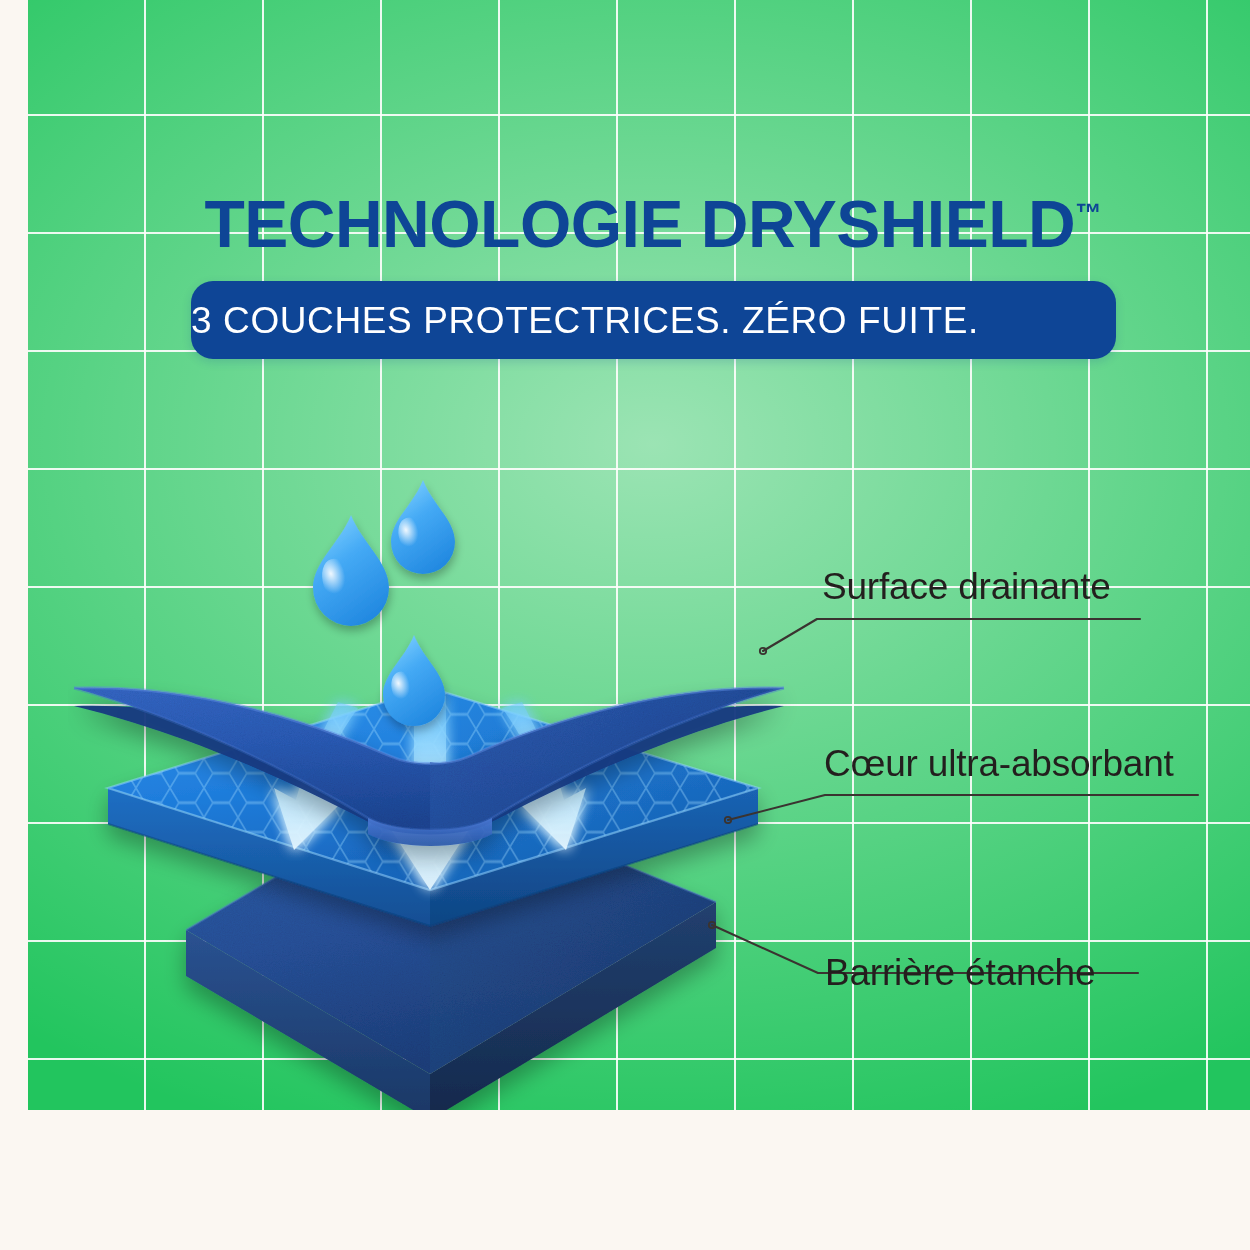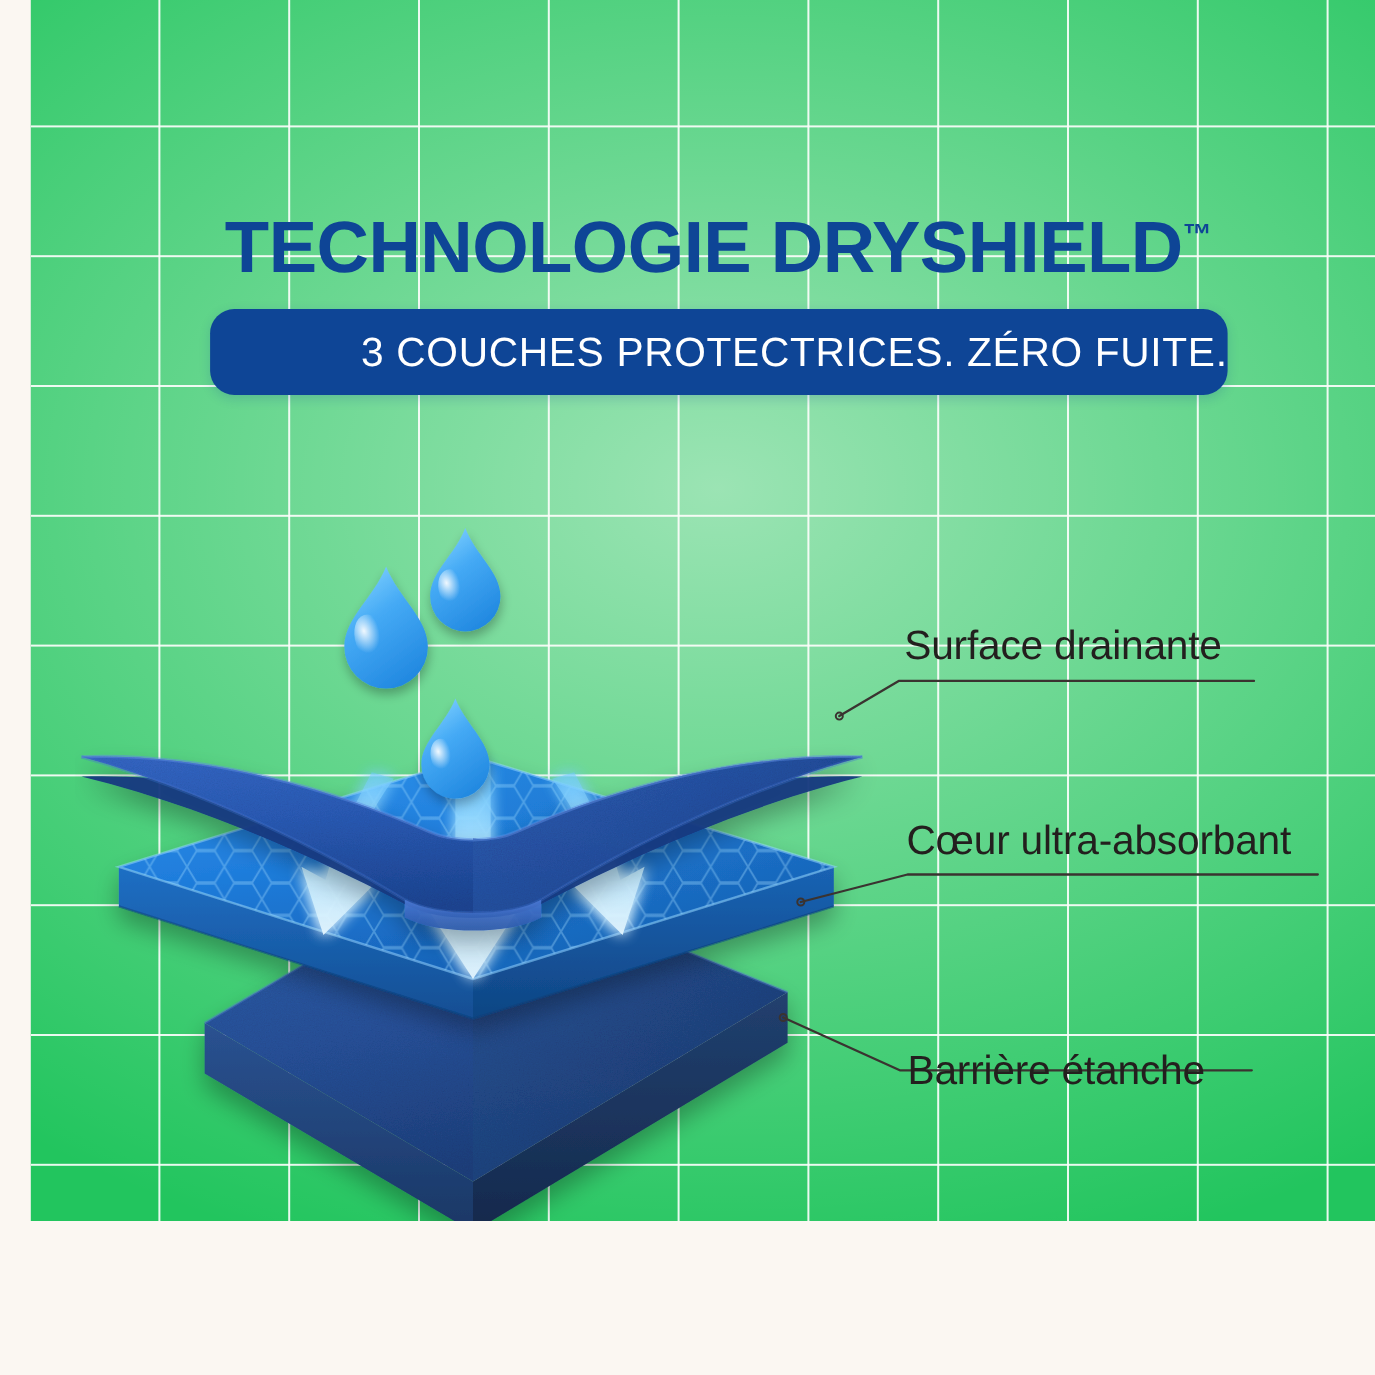--- a/index.html
+++ b/index.html
@@ -70,21 +70,21 @@
     position: absolute;
     left: 163px;
     top: 281px;
     width: 925px;
     height: 78px;
     box-sizing: border-box;
     background: #0e4596;
     border-radius: 22px;
     display: flex;
     align-items: center;
-    justify-content: flex-end;
+    justify-content: flex-start;
     box-shadow: 0 3px 10px rgba(14, 69, 150, 0.18);
   }
   #subbadge .txt {
     color: #ffffff;
     font-size: 37px;
     font-weight: 300;
     letter-spacing: 0.6px;
     white-space: nowrap;
     line-height: 1;
   }

